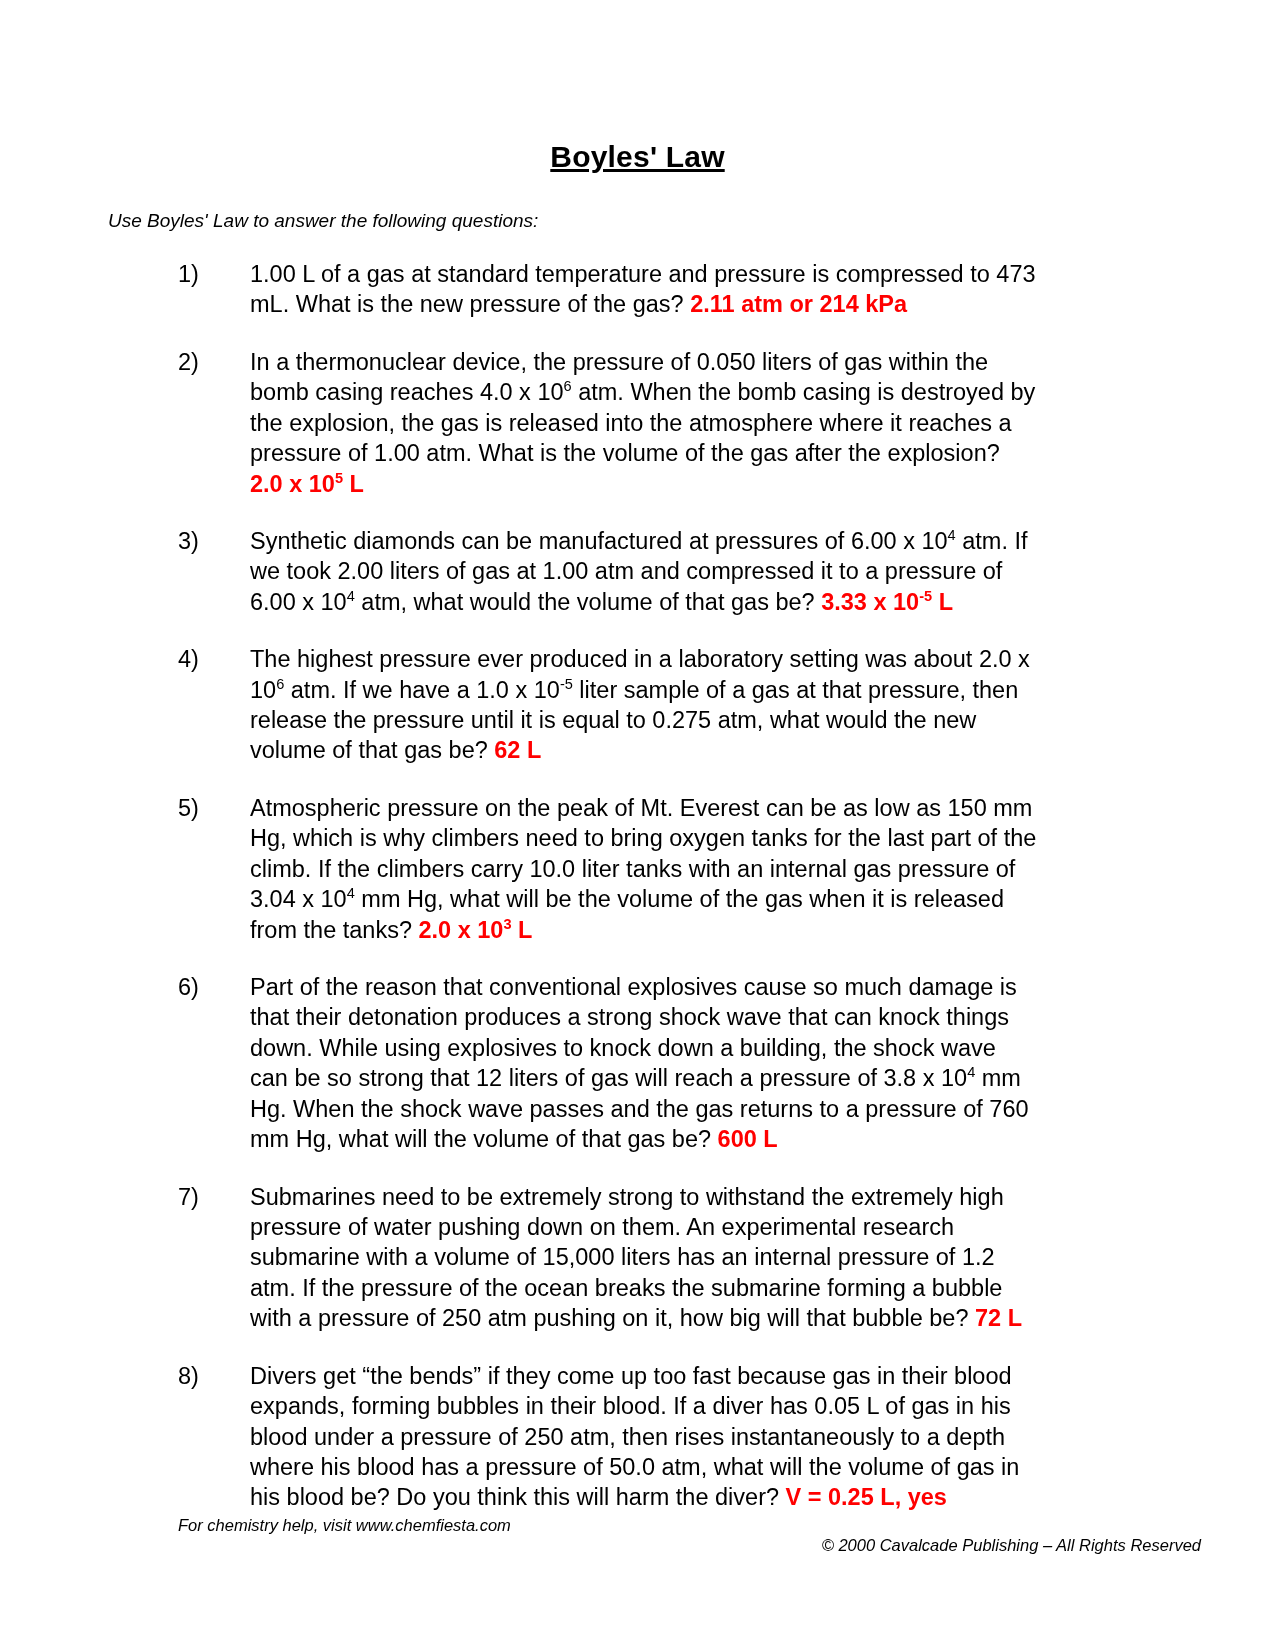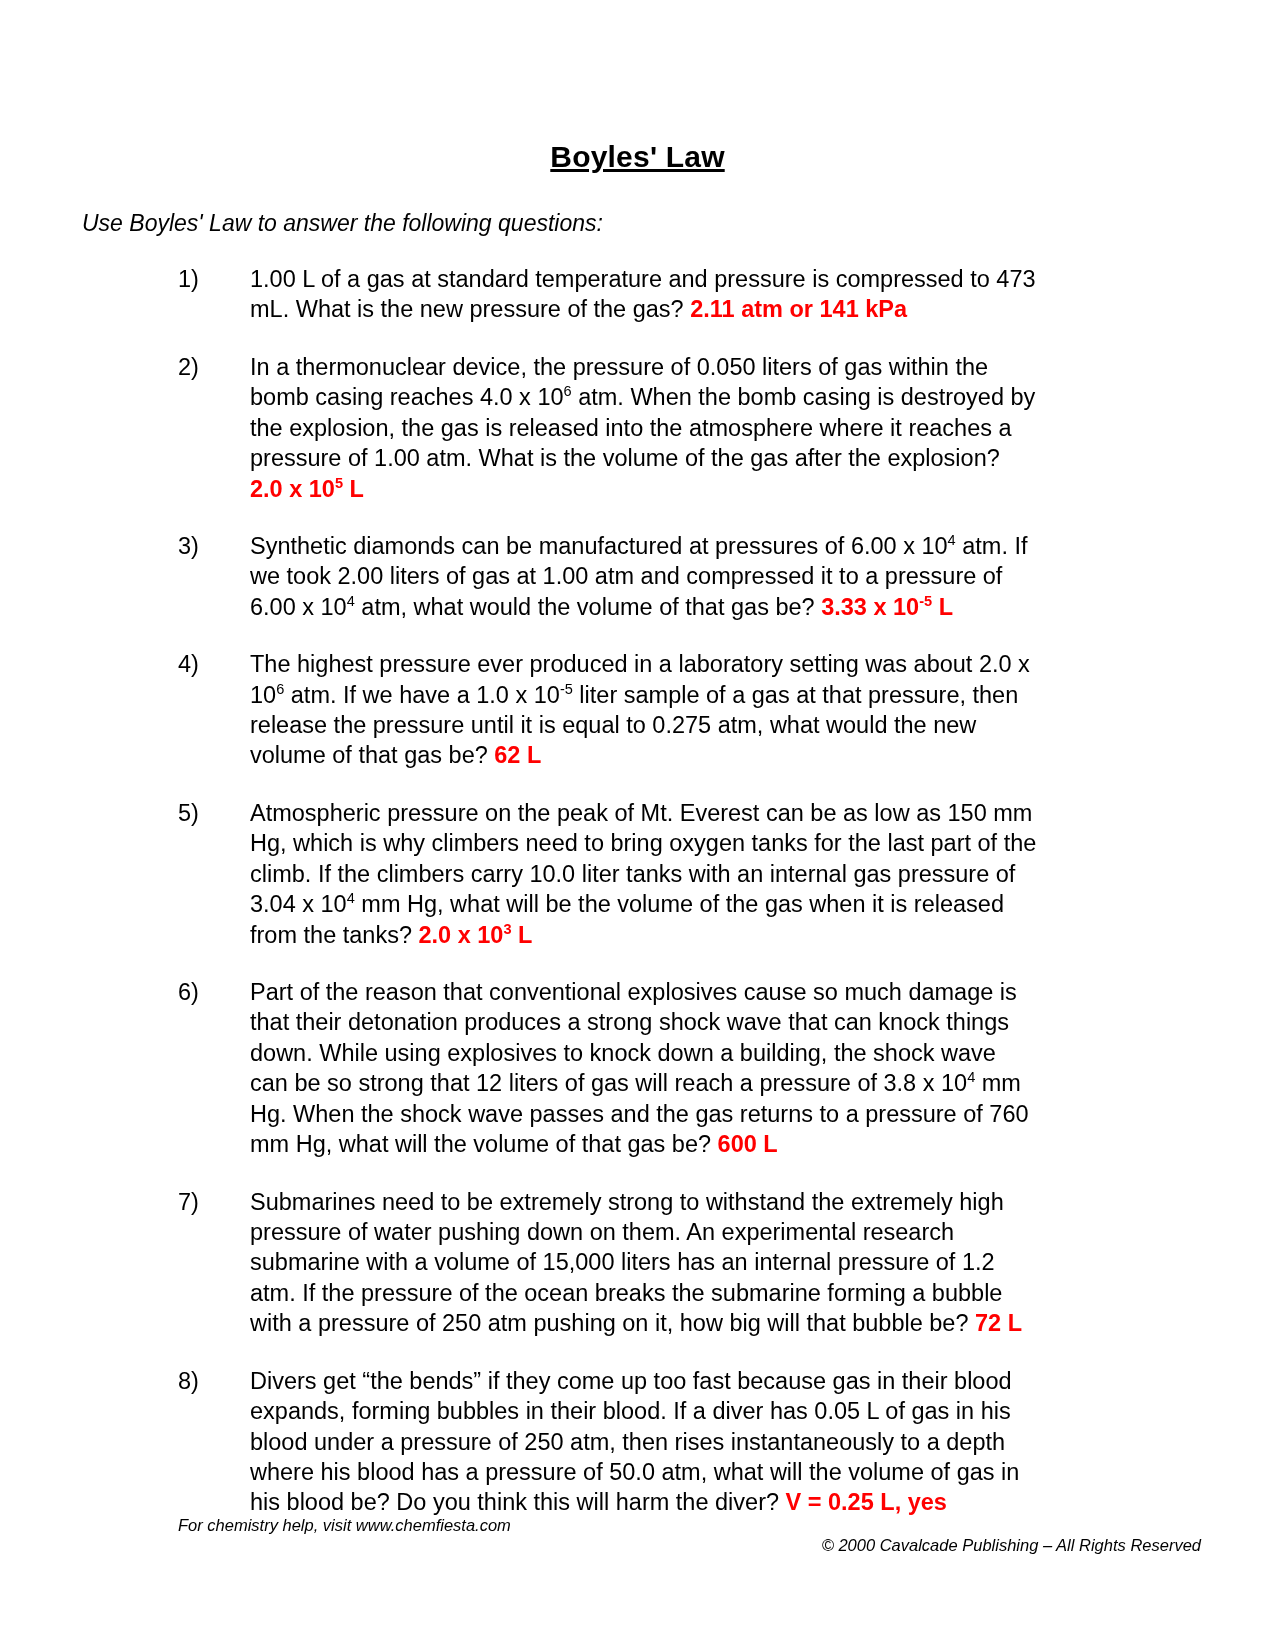--- a/index.html
+++ b/index.html
@@ -27,23 +27,23 @@
     text-align: center;
     font-size: 30px;
     font-weight: bold;
     text-decoration: underline;
     margin: 0;
     padding-top: 140px;
     letter-spacing: 0.2px;
   }
   .intro {
     font-style: italic;
-    font-size: 23px;
+    font-size: 19px;
     margin: 36px 0 0 0;
-    padding-left: 82px;
+    padding-left: 108px;
   }
   .qlist {
     margin: 0;
     padding: 0;
     list-style: none;
   }
   .qrow {
     display: flex;
     align-items: flex-start;
     margin-top: 27px;
@@ -92,21 +92,21 @@
 
 <div class="page">
 
   <h1 class="title">Boyles' Law</h1>
 
   <p class="intro">Use Boyles' Law to answer the following questions:</p>
 
   <div class="qlist" id="questions">
       <div class="qrow">
         <div class="qnum">1)</div>
-        <div class="qbody">1.00 L of a gas at standard temperature and pressure is compressed to 473 mL.  What is the new pressure of the gas? <span class="ans">2.11 atm or 141 kPa</span></div>
+        <div class="qbody">1.00 L of a gas at standard temperature and pressure is compressed to 473 mL.  What is the new pressure of the gas? <span class="ans">2.11 atm or 214 kPa</span></div>
       </div>
       <div class="qrow">
         <div class="qnum">2)</div>
         <div class="qbody">In a thermonuclear device, the pressure of 0.050 liters of gas within the bomb casing reaches 4.0 x 10<sup>6</sup> atm.  When the bomb casing is destroyed by the explosion, the gas is released into the atmosphere where it reaches a pressure of 1.00 atm.  What is the volume of the gas after the explosion?<br><span class="ans">2.0 x 10<sup>5</sup> L</span></div>
       </div>
       <div class="qrow">
         <div class="qnum">3)</div>
         <div class="qbody">Synthetic diamonds can be manufactured at pressures of 6.00 x 10<sup>4</sup> atm.  If we took 2.00 liters of gas at 1.00 atm and compressed it to a pressure of 6.00 x 10<sup>4</sup> atm, what would the volume of that gas be?  <span class="ans">3.33 x 10<sup>-5</sup> L</span></div>
       </div>
       <div class="qrow">

